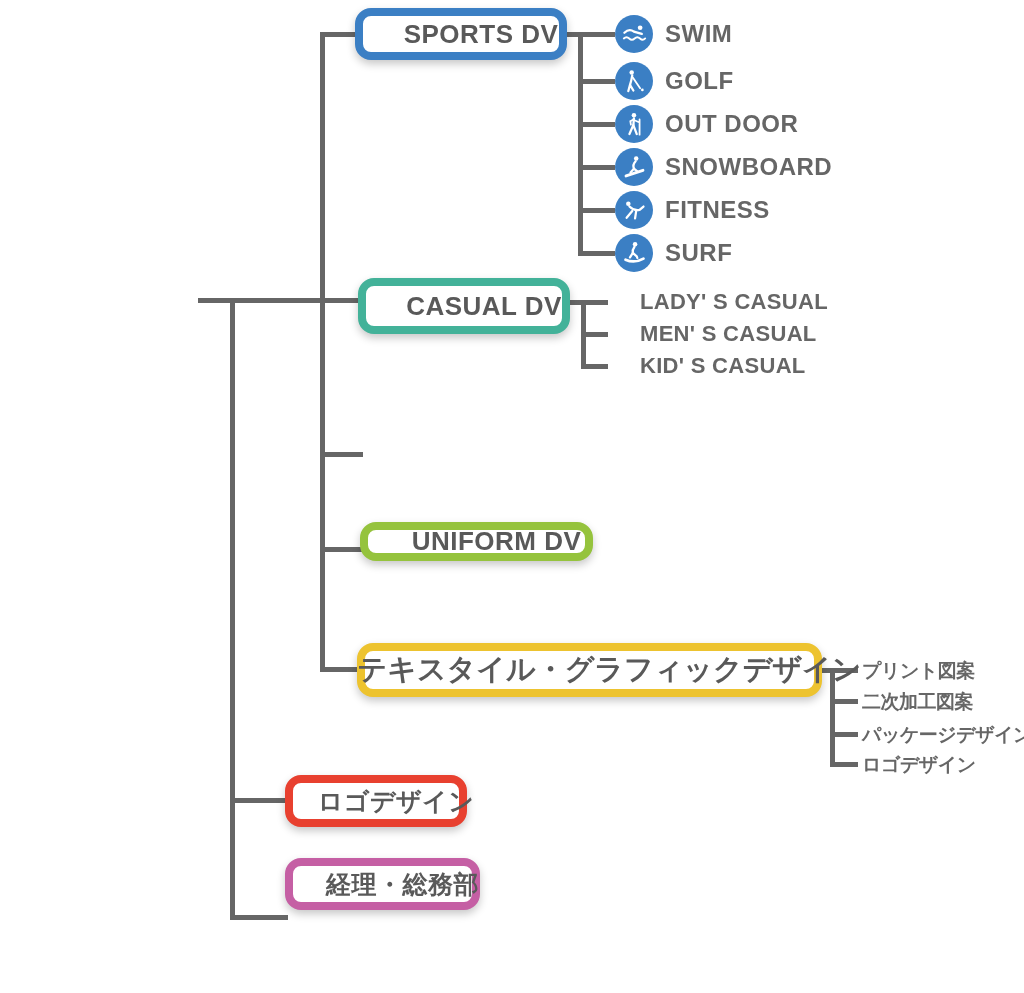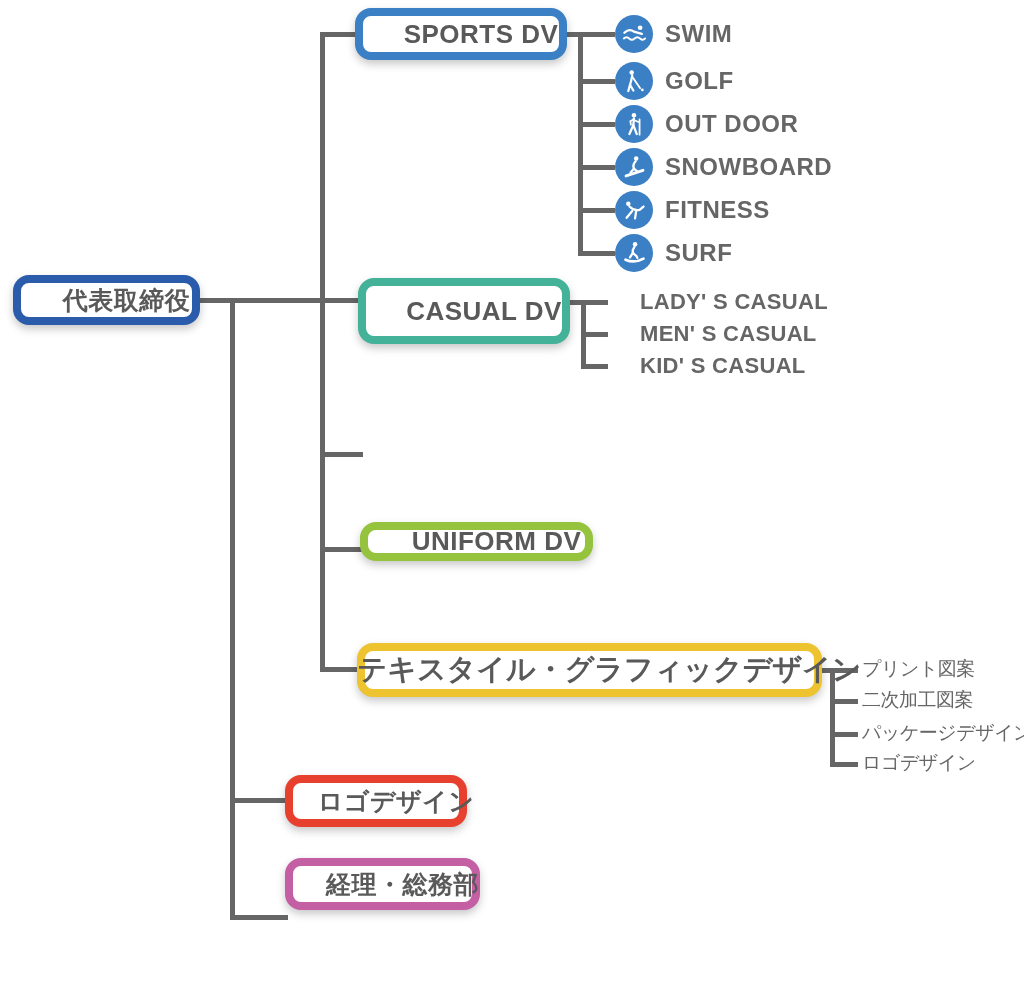--- a/index.html
+++ b/index.html
@@ -25,22 +25,22 @@
   .icon-circle svg{width:27px;height:27px;display:block;}
   .sport-label{
     margin-left:12px;font-size:24px;font-weight:bold;color:#666;
     letter-spacing:0.5px;white-space:nowrap;
   }
   .sub-label{
     position:absolute;font-size:22px;font-weight:bold;color:#666;
     white-space:nowrap;display:flex;align-items:center;height:26px;letter-spacing:0.3px;margin-left:29px;
   }
   .sub-label-jp{
-    position:absolute;font-size:19px;font-weight:normal;color:#666;
-    white-space:nowrap;display:flex;align-items:flex-end;height:24px;letter-spacing:-0.5px;
+    position:absolute;font-size:19px;font-weight:bold;color:#666;
+    white-space:nowrap;display:flex;align-items:flex-start;height:24px;letter-spacing:-0.5px;
   }
 </style>
 </head>
 <body>
 
 <div class="canvas">
 
   <div class="line hline" style="left:198px;top:298px;width:162px;"></div>
   <div class="line vline" style="left:230px;top:298px;height:622px;"></div>
   <div class="line hline" style="left:230px;top:798px;width:58px;"></div>
@@ -64,29 +64,26 @@
   <div class="line hline" style="left:568px;top:300px;width:40px;"></div>
   <div class="line hline" style="left:581px;top:332px;width:27px;"></div>
   <div class="line hline" style="left:581px;top:364px;width:27px;"></div>
 
   <div class="line vline" style="left:830px;top:668px;height:99px;"></div>
   <div class="line hline" style="left:820px;top:668px;width:38px;"></div>
   <div class="line hline" style="left:830px;top:699px;width:28px;"></div>
   <div class="line hline" style="left:830px;top:732px;width:28px;"></div>
   <div class="line hline" style="left:830px;top:762px;width:28px;"></div>
 
-  <div class="node" style="left: 13px; top: 275px; width: 187px; height: 50px; font-size: 25px; border-color: rgb(43, 92, 171);">
-    <span>代表取締役</span>
-  </div>
 
   <div class="node" style="left: 355px; top: 8px; width: 212px; height: 52px; font-size: 26px; border-color: rgb(59, 127, 196);">
     <span>SPORTS DV</span>
   </div>
 
-  <div class="node" style="left: 358px; top: 278px; width: 212px; height: 66px; font-size: 26px; border-color: rgb(67, 178, 153);">
+  <div class="node" style="left: 358px; top: 278px; width: 212px; height: 56px; font-size: 26px; border-color: rgb(67, 178, 153);">
     <span>CASUAL DV</span>
   </div>
 
 
   <div class="node" style="left: 360px; top: 522px; width: 233px; height: 39px; font-size: 26px; border-color: rgb(149, 195, 61);">
     <span>UNIFORM DV</span>
   </div>
 
   <div class="node" style="left: 357px; top: 643px; width: 465px; height: 54px; font-size: 29px; letter-spacing: 0px; border-color: rgb(237, 195, 47);">
     <span>テキスタイル・グラフィックデザイン</span>

